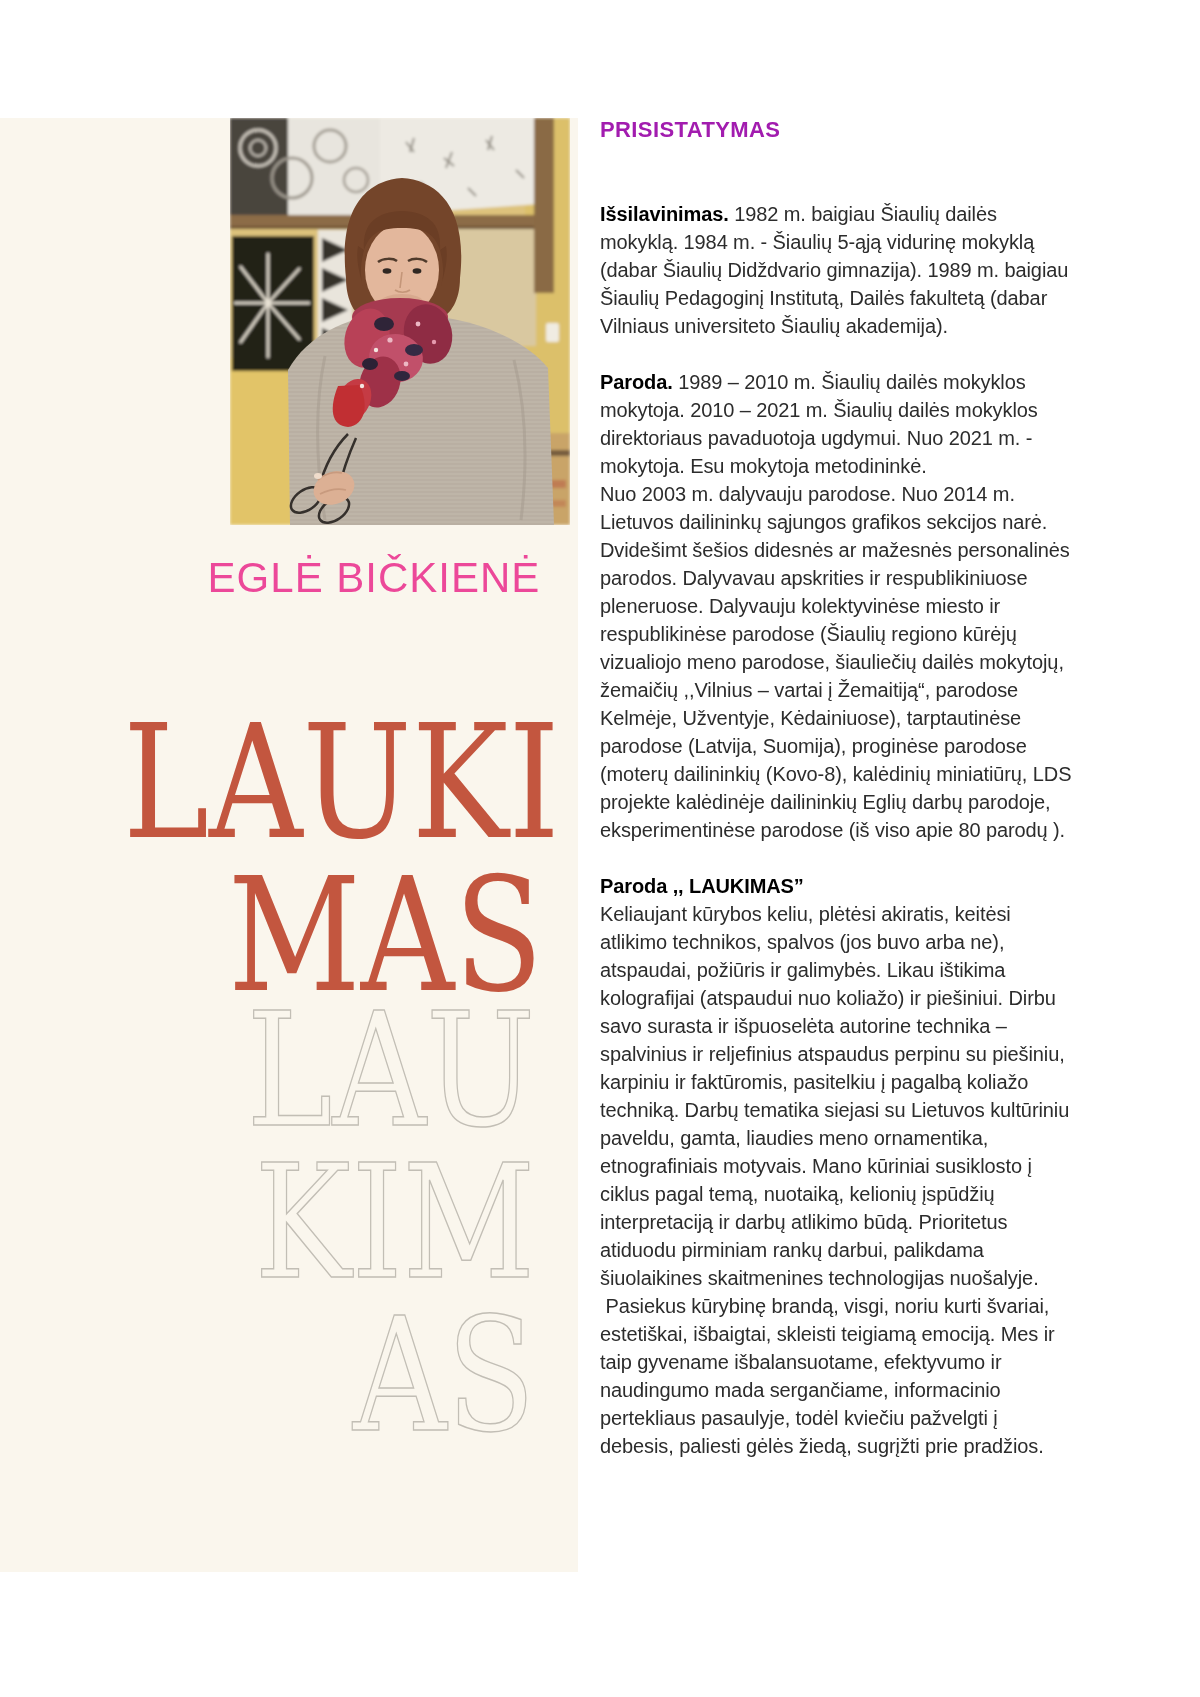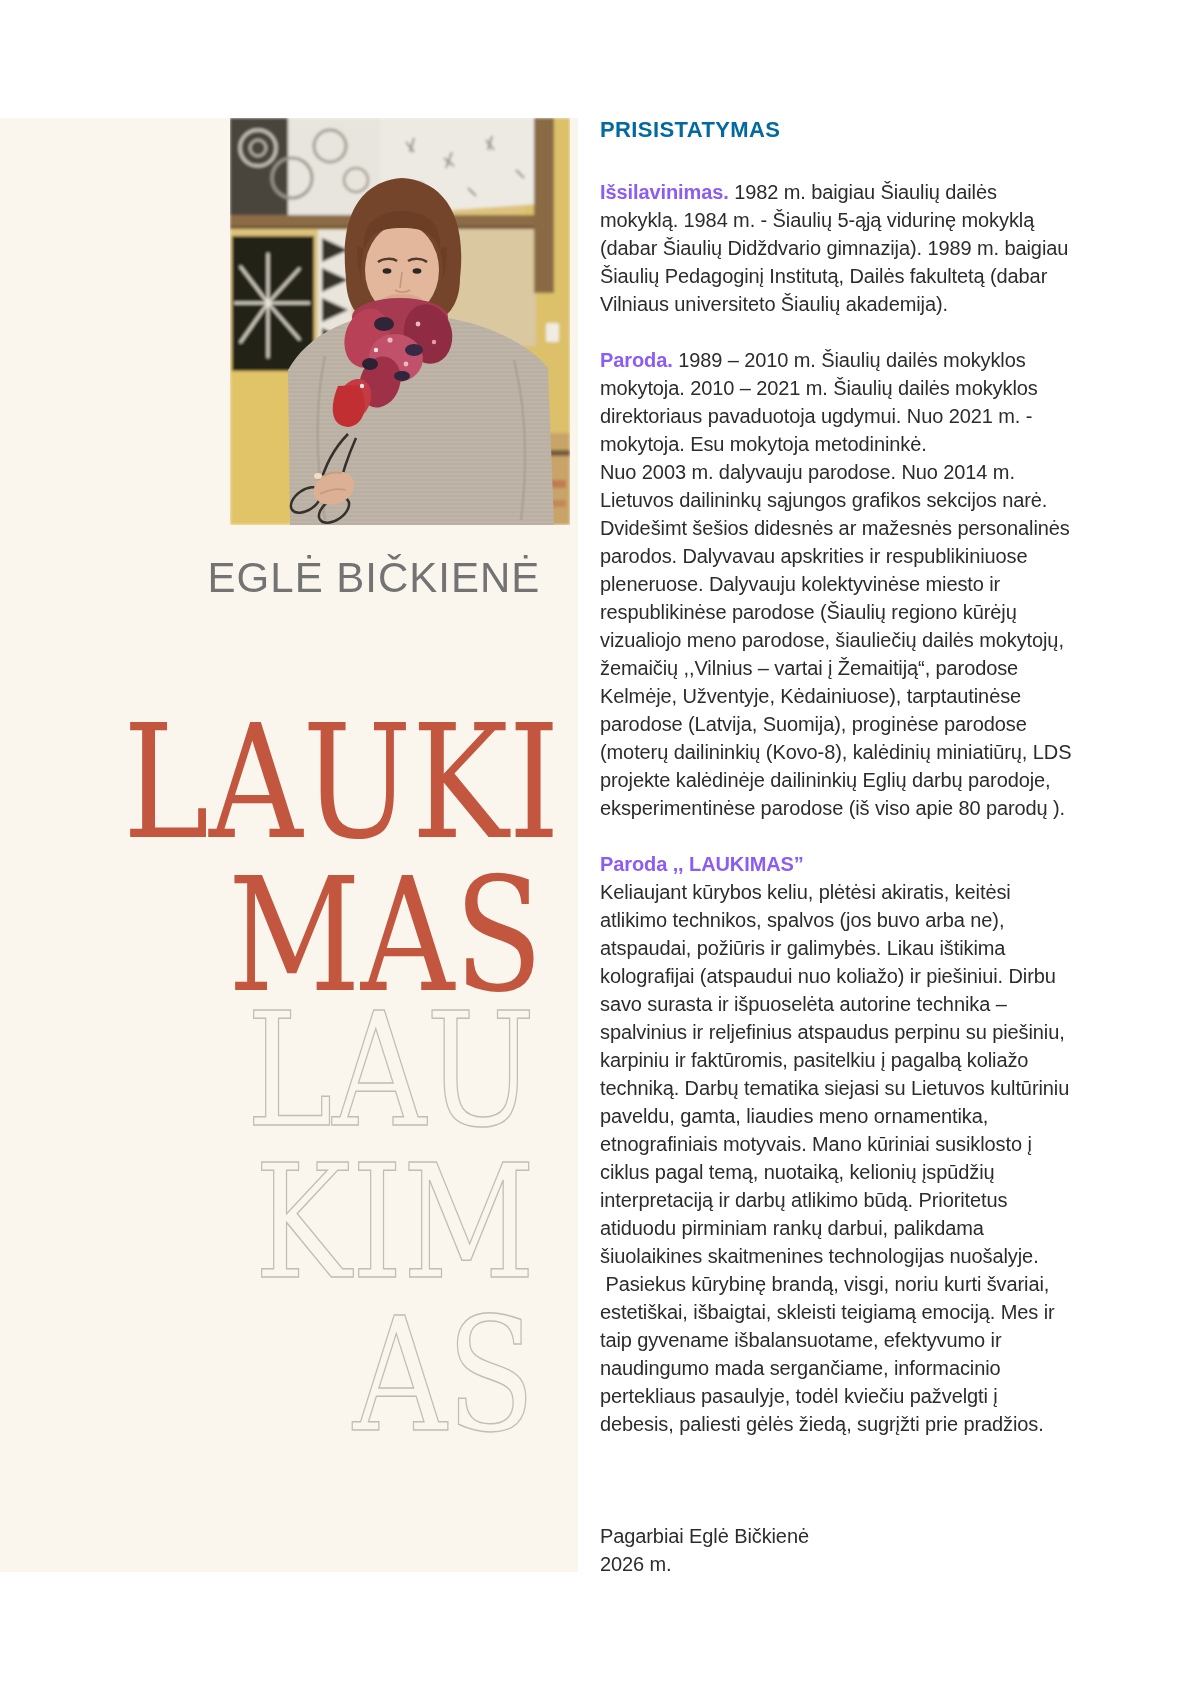--- a/index.html
+++ b/index.html
@@ -14,43 +14,43 @@
     overflow:hidden;font-family:"Liberation Sans",sans-serif;color:var(--text);
   }
   
   .panel{position:absolute;left:0;top:118px;width:578px;height:1454px;background:var(--panel-bg);}
   
   .photo{position:absolute;left:230px;top:118px;width:340px;height:407px;overflow:hidden;}
   .photo svg{display:block;width:100%;height:100%;}
   
   .artist-name{
     position:absolute;left:374px;top:554px;transform:translateX(-50%);
-    font-size:42px;letter-spacing:1px;color:#737373;white-space:nowrap;font-weight:400;
+    font-size:42px;letter-spacing:1px;color:#ec4899;white-space:nowrap;font-weight:400;
   }
   
   .disp{
     position:absolute;font-family:"DejaVu Serif",serif;font-size:158px;line-height:1;
     color:var(--accent);white-space:nowrap;font-weight:400;
   }
   .disp.solid{transform:scaleX(0.82);transform-origin:left top;}
   .disp.ghost{
     right:665px;transform:scaleX(0.82);transform-origin:right top;
     color:transparent;-webkit-text-stroke:1.5px var(--outline);text-align:right;
   }
   #title-line1{left:123px;top:703px;}
   #title-line2{left:228px;top:856px;}
   #ghost-line1{top:991px;}
   #ghost-line2{top:1143px;}
   #ghost-line3{top:1296px;}
   
   .content{position:absolute;left:600px;top:116px;width:575px;font-size:20px;line-height:28px;letter-spacing:-0.1px;}
-  .content h1{font-size:22px;line-height:28px;margin:0 0 34px 0;letter-spacing:0.4px;font-weight:700;color:#0369a1;}
+  .content h1{font-size:22px;line-height:28px;margin:0 0 56px 0;letter-spacing:0.4px;font-weight:700;color:#a21caf;}
   .content p{margin:0 0 28px 0;white-space:pre-line;}
   .content p.exhibition{margin-bottom:84px;}
-  .content b{font-weight:700;color:#8b5cf6;text-align:center;}
+  .content b{font-weight:700;color:#000000;text-align:center;}
   .signature{white-space:pre-line;}
 </style>
 </head>
 <body>
 
 <div id="page">
 
   <div class="panel"></div>
 
   <div class="photo">
@@ -216,17 +216,15 @@
 interpretaciją ir darbų atlikimo būdą. Prioritetus
 atiduodu pirminiam rankų darbui, palikdama
 šiuolaikines skaitmenines technologijas nuošalyje.
 &nbsp;Pasiekus kūrybinę brandą, visgi, noriu kurti švariai,
 estetiškai, išbaigtai, skleisti teigiamą emociją. Mes ir
 taip gyvename išbalansuotame, efektyvumo ir
 naudingumo mada sergančiame, informacinio
 pertekliaus pasaulyje, todėl kviečiu pažvelgti į
 debesis, paliesti gėlės žiedą, sugrįžti prie pradžios.</span></p>
 
-    <div class="signature">Pagarbiai Eglė Bičkienė
-2026 m.</div>
   </div>
 
 </div>
 
 </body></html>

